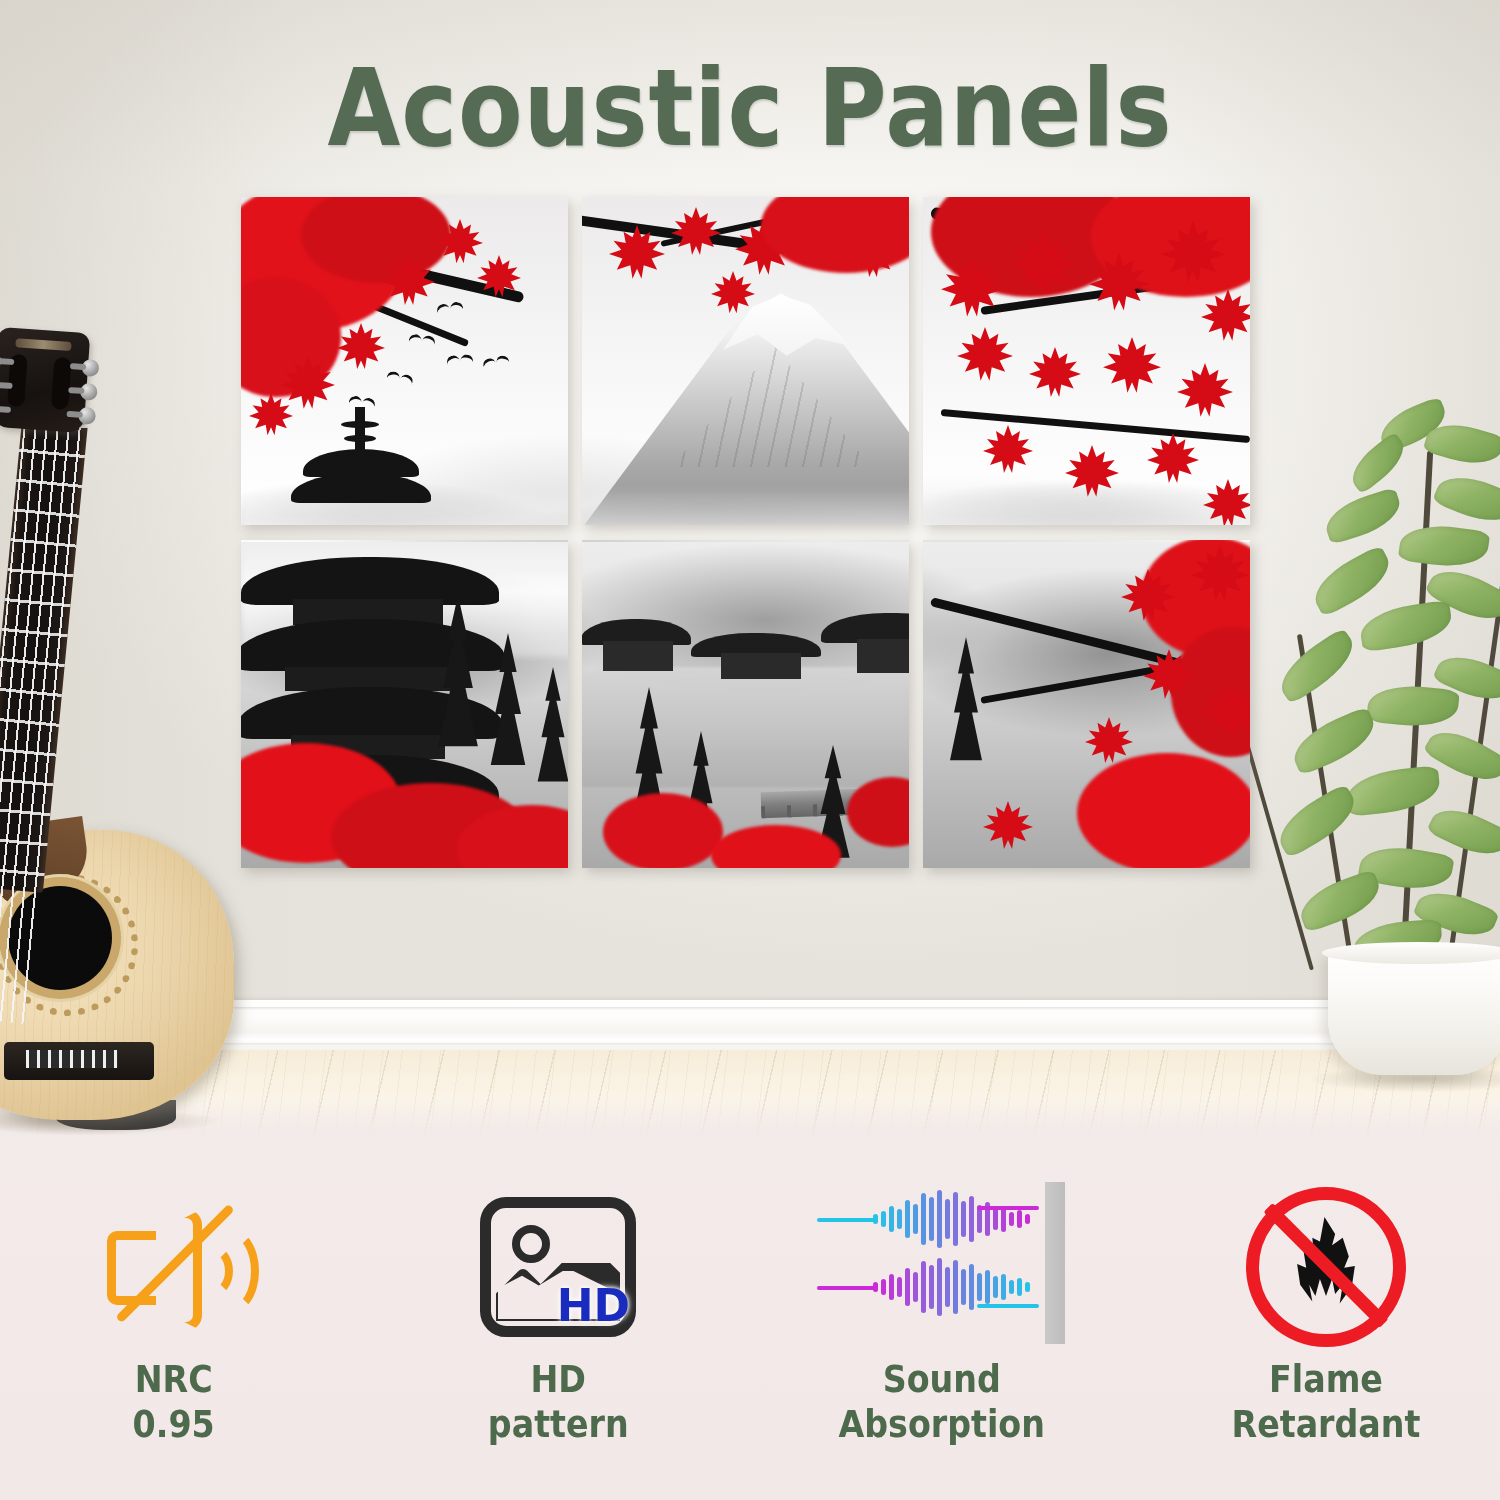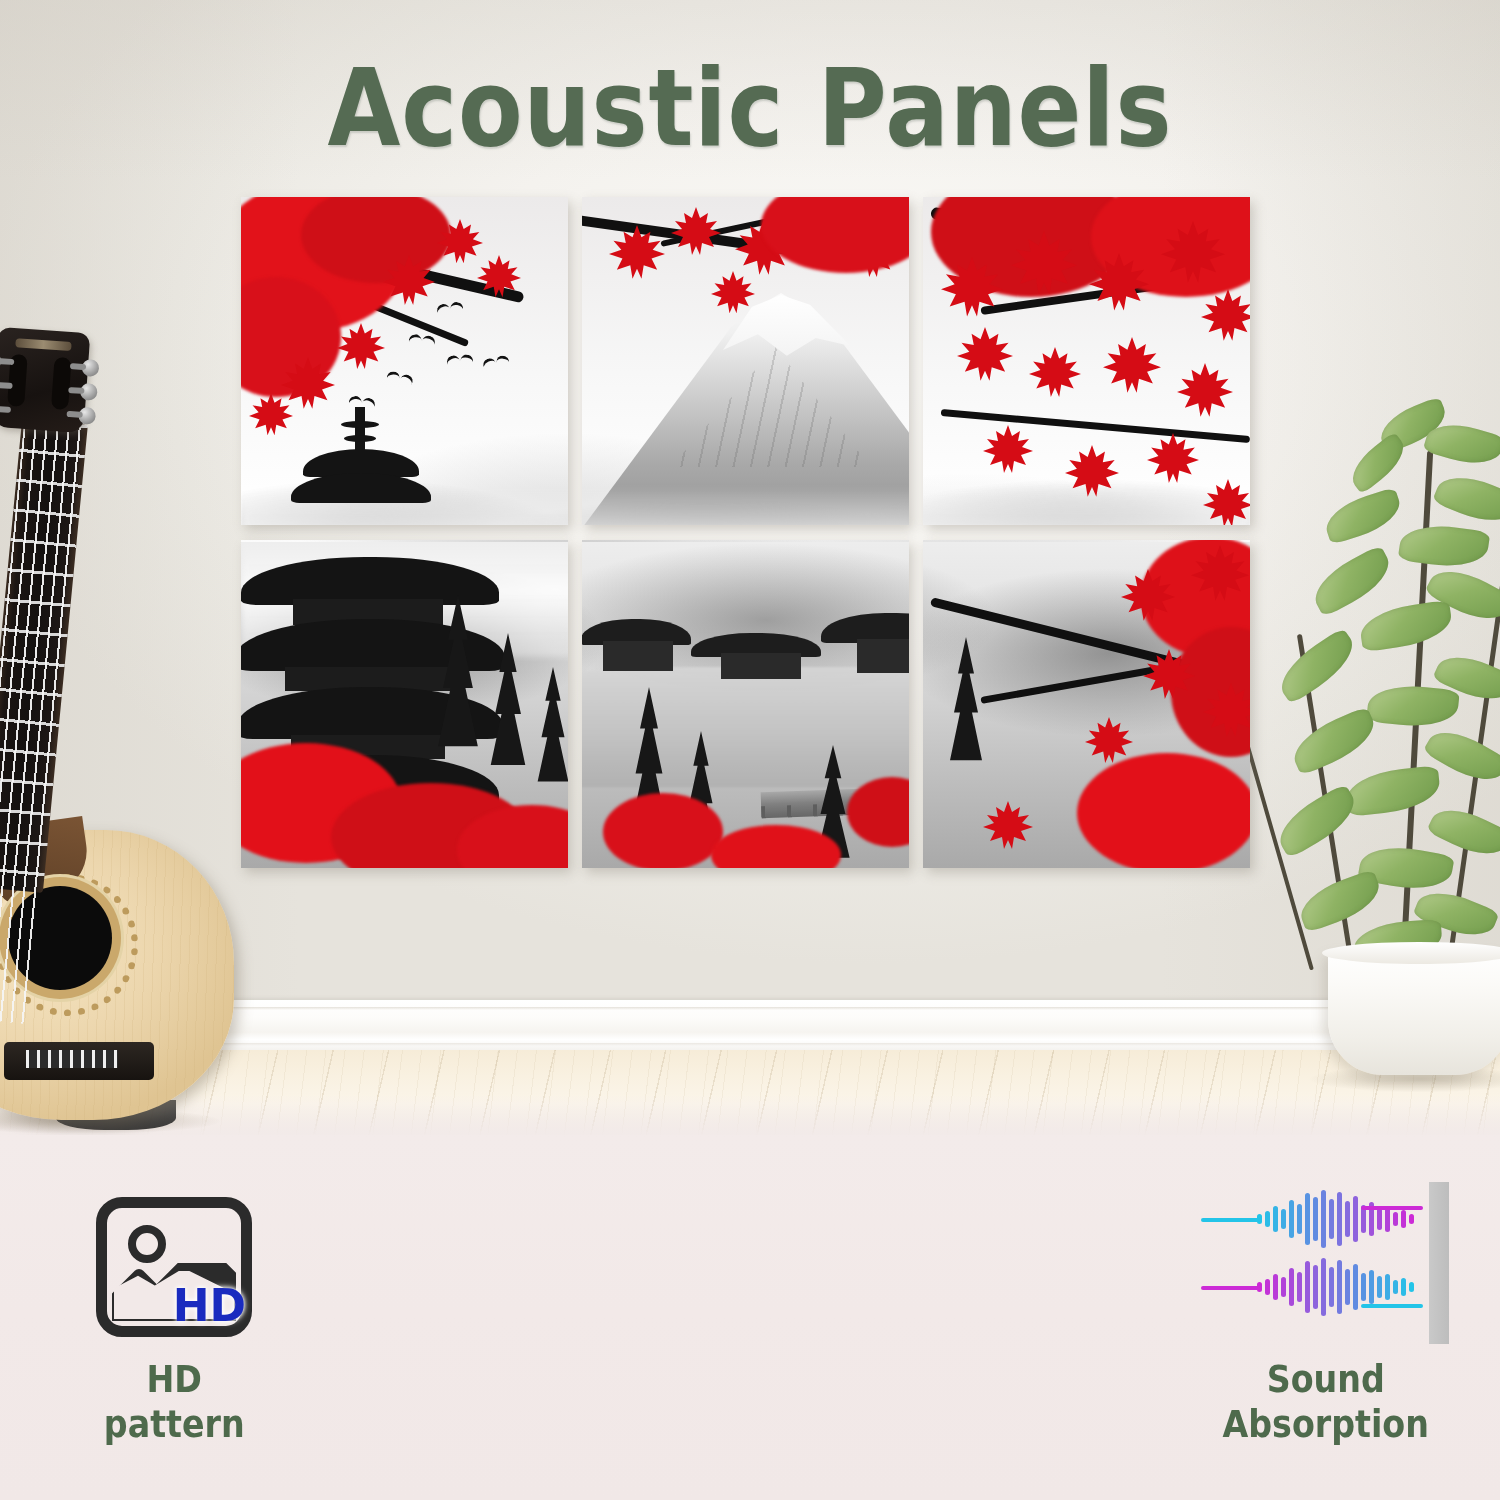--- a/index.html
+++ b/index.html
@@ -512,20 +512,35 @@
           <div class="maple" style="left:844px;top:520px;width:48px;height:48px;"></div>
           <div class="maple" style="left:742px;top:604px;width:50px;height:50px;"></div>
         </div>
       </div>
 
     </div>
   </div>
 
   <div class="features">
 
+    <div class="feat">
+      <div class="feat-ico">
+        <div class="ico-mute">
+          <div class="spk-body"></div>
+          <div class="spk-cone"></div>
+          <div class="wave w1"></div>
+          <div class="wave w2"></div>
+          <div class="slash"></div>
+        </div>
+      </div>
+      <div class="feat-label">
+        <div>NRC</div>
+        <div>0.95</div>
+      </div>
+    </div>
 
     <div class="feat">
       <div class="feat-ico">
         <div class="ico-hd">
           <div class="hd-frame"></div>
           <div class="hd-sun"></div>
           <div class="hd-mtn"></div>
           <div class="hd-mask"></div>
           <div class="hd-text">HD</div>
         </div>
@@ -590,15 +605,28 @@
           <div class="absorb-wall"></div>
         </div>
       </div>
       <div class="feat-label">
         <div>Sound</div>
         <div>Absorption</div>
       </div>
     </div>
 
 
+    <div class="feat">
+      <div class="feat-ico">
+        <div class="ico-fire">
+          <div class="flame"></div>
+          <div class="no-circle"></div>
+          <div class="no-bar"></div>
+        </div>
+      </div>
+      <div class="feat-label">
+        <div>Flame</div>
+        <div>Retardant</div>
+      </div>
+    </div>
 
   </div>
 </div>
 
 </body></html>

